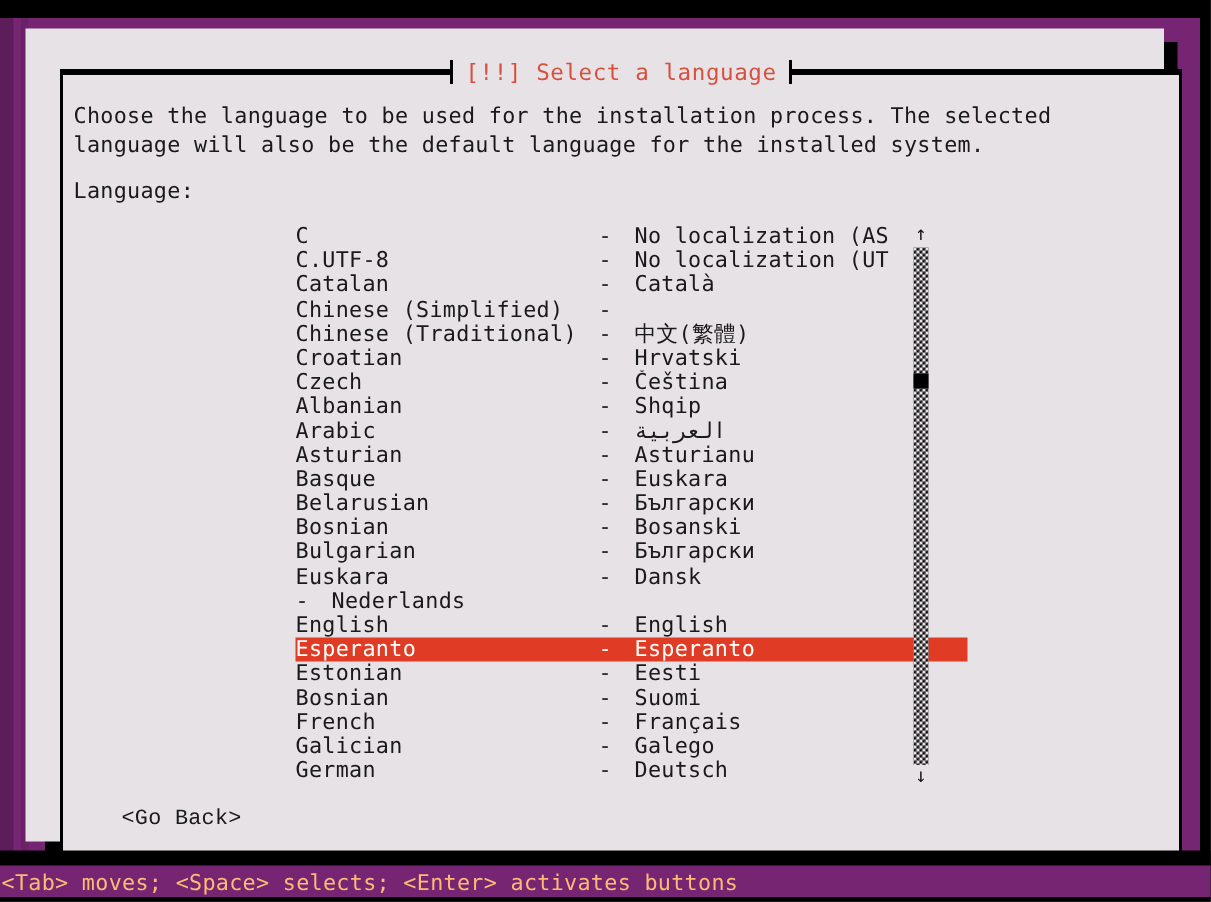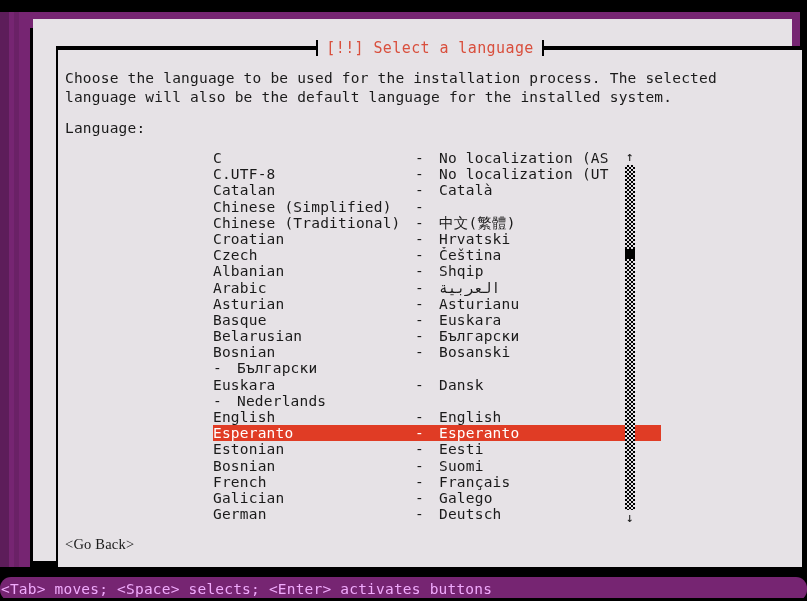--- a/index.html
+++ b/index.html
@@ -54,21 +54,21 @@
     left: 30px;
     top: 28px;
     width: 755px;
     height: 540px;
     background: #000000;
   }
 
   
   .dialog {
     position: absolute;
-    left: 33px;
+    left: 17px;
     top: 19px;
     width: 759px;
     height: 542px;
     background: #e6e2e6;
     box-sizing: border-box;
   }
   .dialog-inner-border {
     position: absolute;
     left: 23px;
     top: 27px;
@@ -230,40 +230,40 @@
   .goback {
     display: inline-block;
     color: #1a1a1a;
     font-size: 14.5px;
     line-height: 19px;
     letter-spacing: 0.2px;
     white-space: pre;
     background: transparent;
     border: none;
     padding: 0;
-    font-family: Liberation Serif, serif;
+    font-family: Liberation Mono, monospace;
     cursor: pointer;
+    margin-left: 32px;
   }
 
   
   .statusbar {
     position: absolute;
     left: 0;
     bottom: 0;
     width: 807px;
     height: 24px;
     background: #762572;
-    color: #f0abfc;
+    color: #fdba74;
     font-size: 14.5px;
     line-height: 24px;
     letter-spacing: 0.2px;
     white-space: pre;
     padding-left: 1px;
     box-sizing: border-box;
-    border-radius: 11px;
   }
   .statusbar-gap {
     position: absolute;
     left: 0;
     bottom: 24px;
     width: 807px;
     height: 10px;
     background: #000000;
   }
   .statusbar-underline {
@@ -310,21 +310,21 @@
           <div class="row"><span class="name">Chinese (Simplified)</span><span class="dash">-</span></div>
           <div class="row"><span class="name">Chinese (Traditional)</span><span class="dash">-</span><span class="native">中文(繁體)</span></div>
           <div class="row"><span class="name">Croatian</span><span class="dash">-</span><span class="native">Hrvatski</span></div>
           <div class="row"><span class="name">Czech</span><span class="dash">-</span><span class="native">Čeština</span></div>
           <div class="row"><span class="name">Albanian</span><span class="dash">-</span><span class="native">Shqip</span></div>
           <div class="row"><span class="name">Arabic</span><span class="dash">-</span><span class="native">العربية</span></div>
           <div class="row"><span class="name">Asturian</span><span class="dash">-</span><span class="native">Asturianu</span></div>
           <div class="row"><span class="name">Basque</span><span class="dash">-</span><span class="native">Euskara</span></div>
           <div class="row"><span class="name">Belarusian</span><span class="dash">-</span><span class="native">Български</span></div>
           <div class="row"><span class="name">Bosnian</span><span class="dash">-</span><span class="native">Bosanski</span></div>
-          <div class="row"><span class="dash">-</span><span class="native">Български</span></div>
+          <div class="row"><span class="name">Bulgarian</span><span class="dash">-</span><span class="native">Български</span></div>
           <div class="row"><span class="name">Euskara</span><span class="dash">-</span><span class="native">Dansk</span></div>
           <div class="row"><span class="dash">-</span><span class="native">Nederlands</span></div>
           <div class="row"><span class="name">English</span><span class="dash">-</span><span class="native">English</span></div>
           <div class="row selected"><span class="name">Esperanto</span><span class="dash">-</span><span class="native">Esperanto</span></div>
           <div class="row"><span class="name">Estonian</span><span class="dash">-</span><span class="native">Eesti</span></div>
           <div class="row"><span class="name">Bosnian</span><span class="dash">-</span><span class="native">Suomi</span></div>
           <div class="row"><span class="name">French</span><span class="dash">-</span><span class="native">Français</span></div>
           <div class="row"><span class="name">Galician</span><span class="dash">-</span><span class="native">Galego</span></div>
           <div class="row"><span class="name">German</span><span class="dash">-</span><span class="native">Deutsch</span></div>
         </div>

